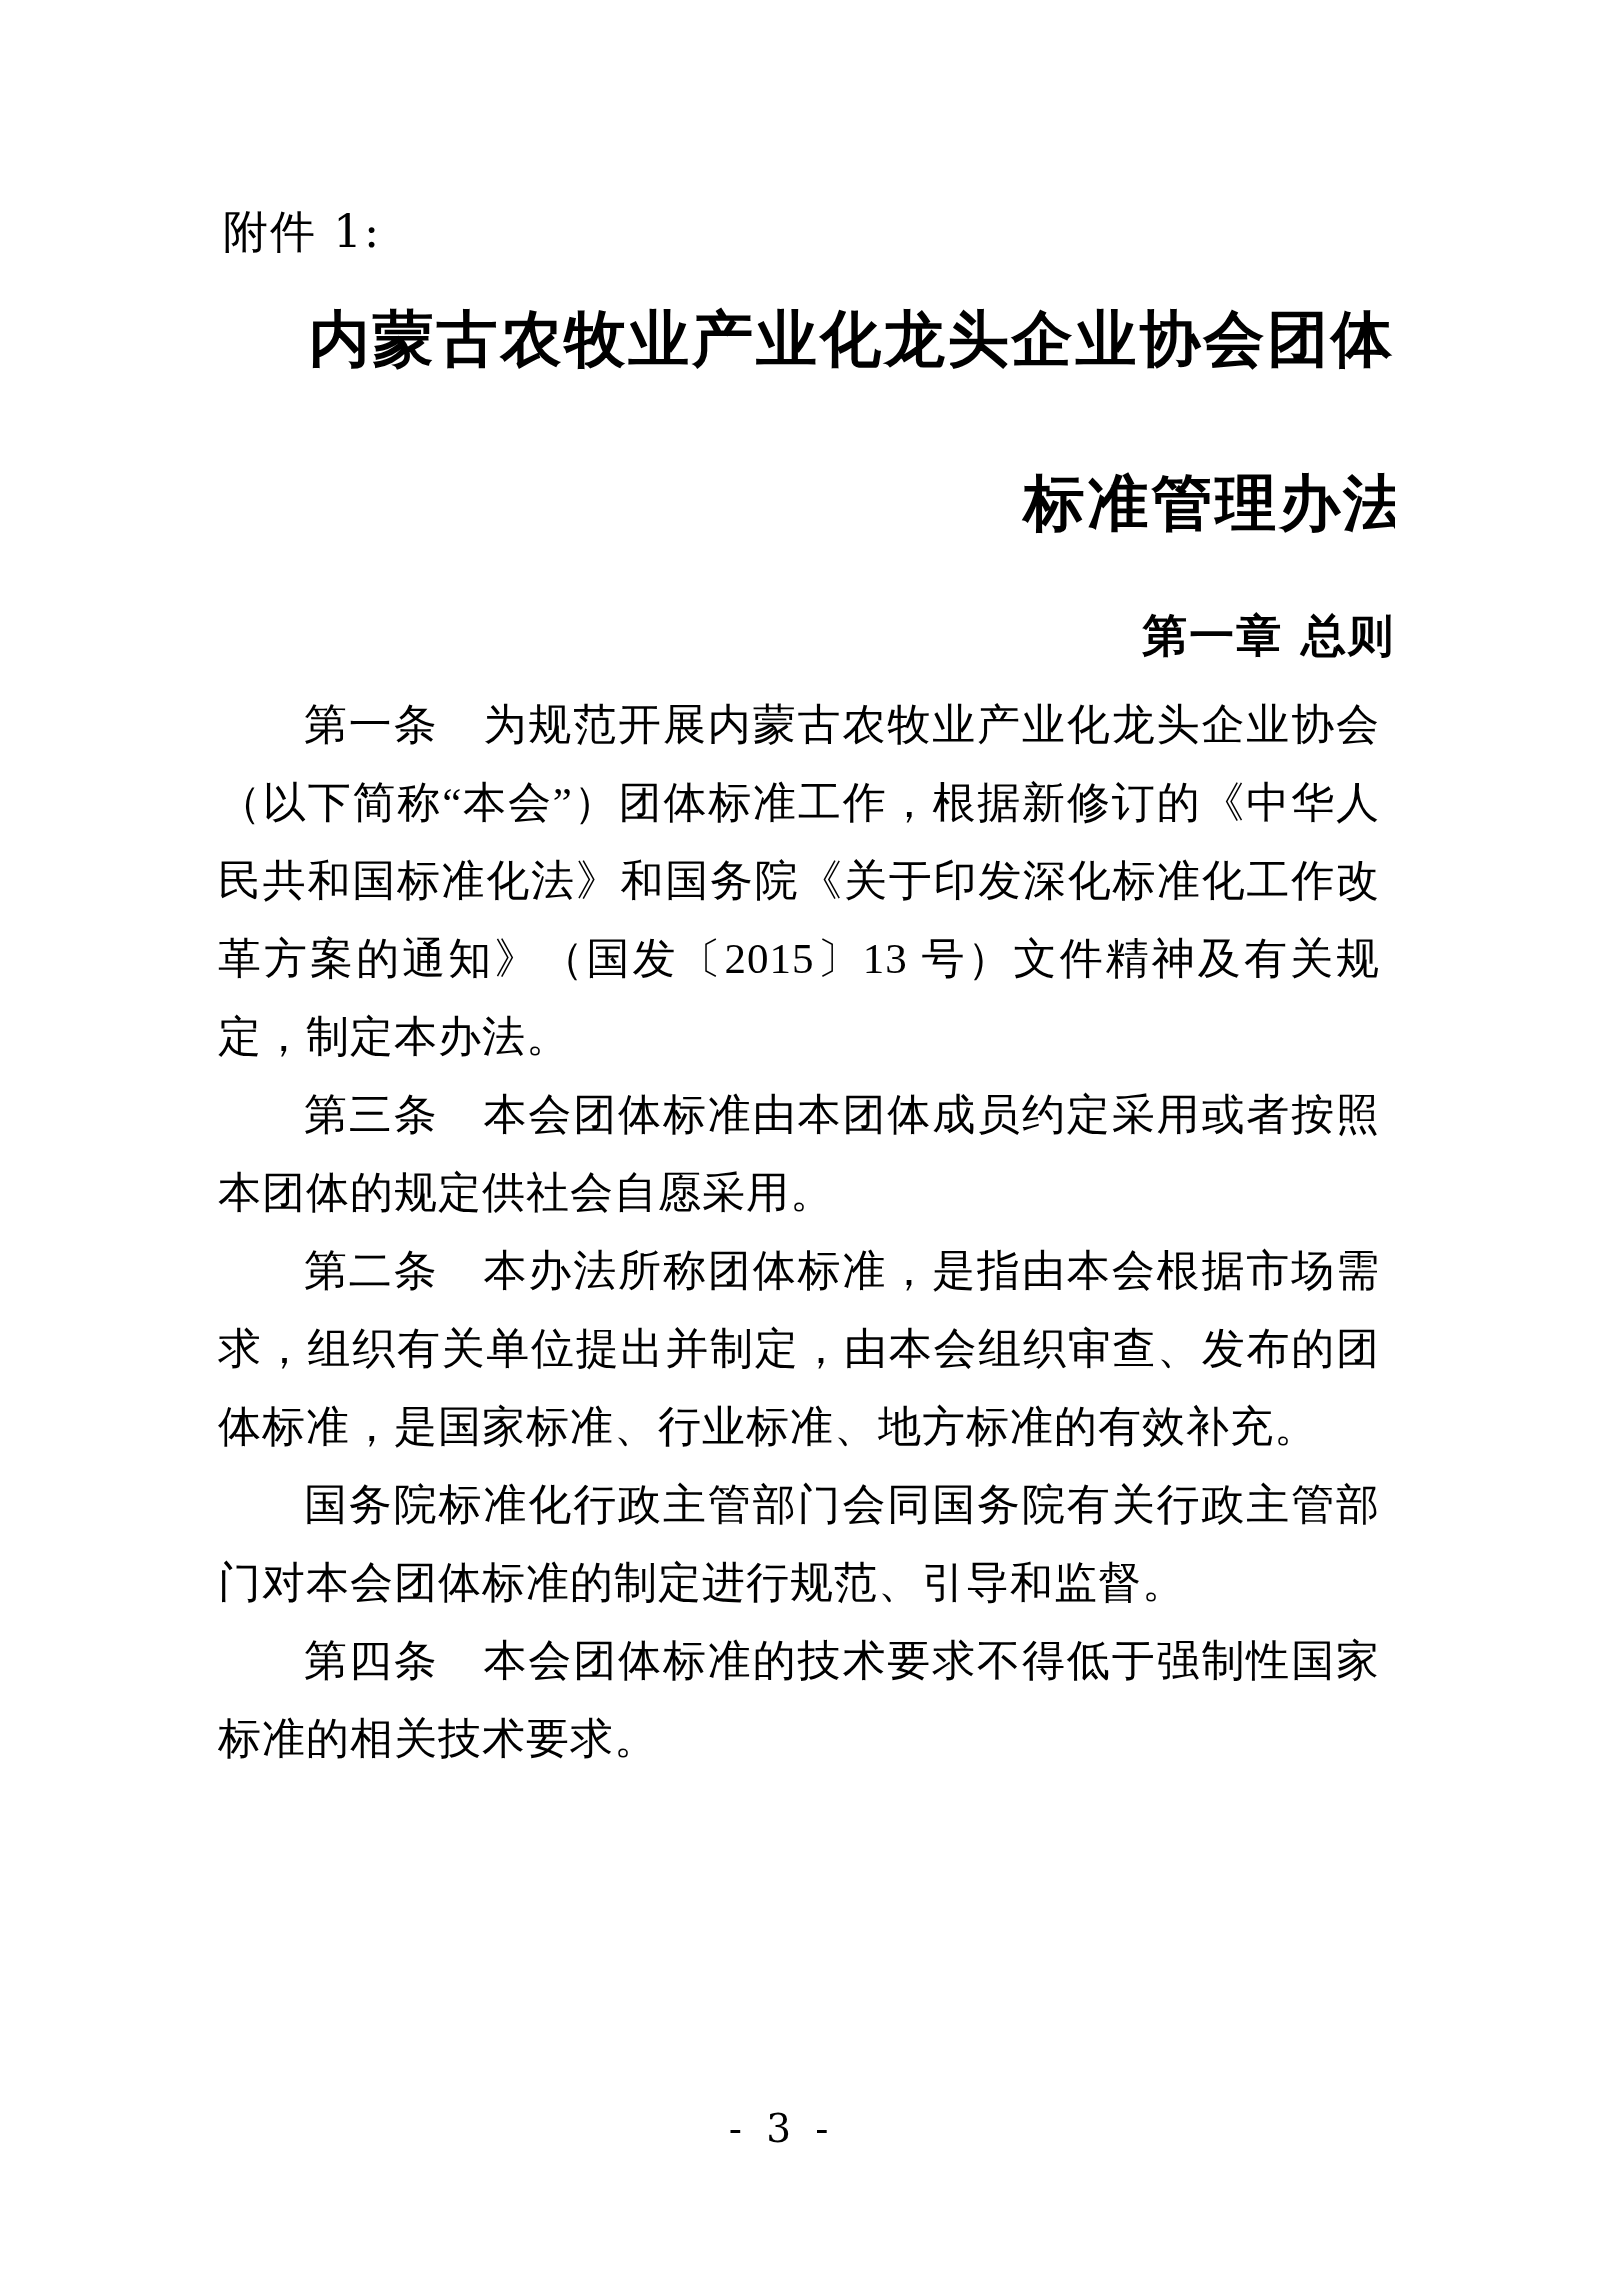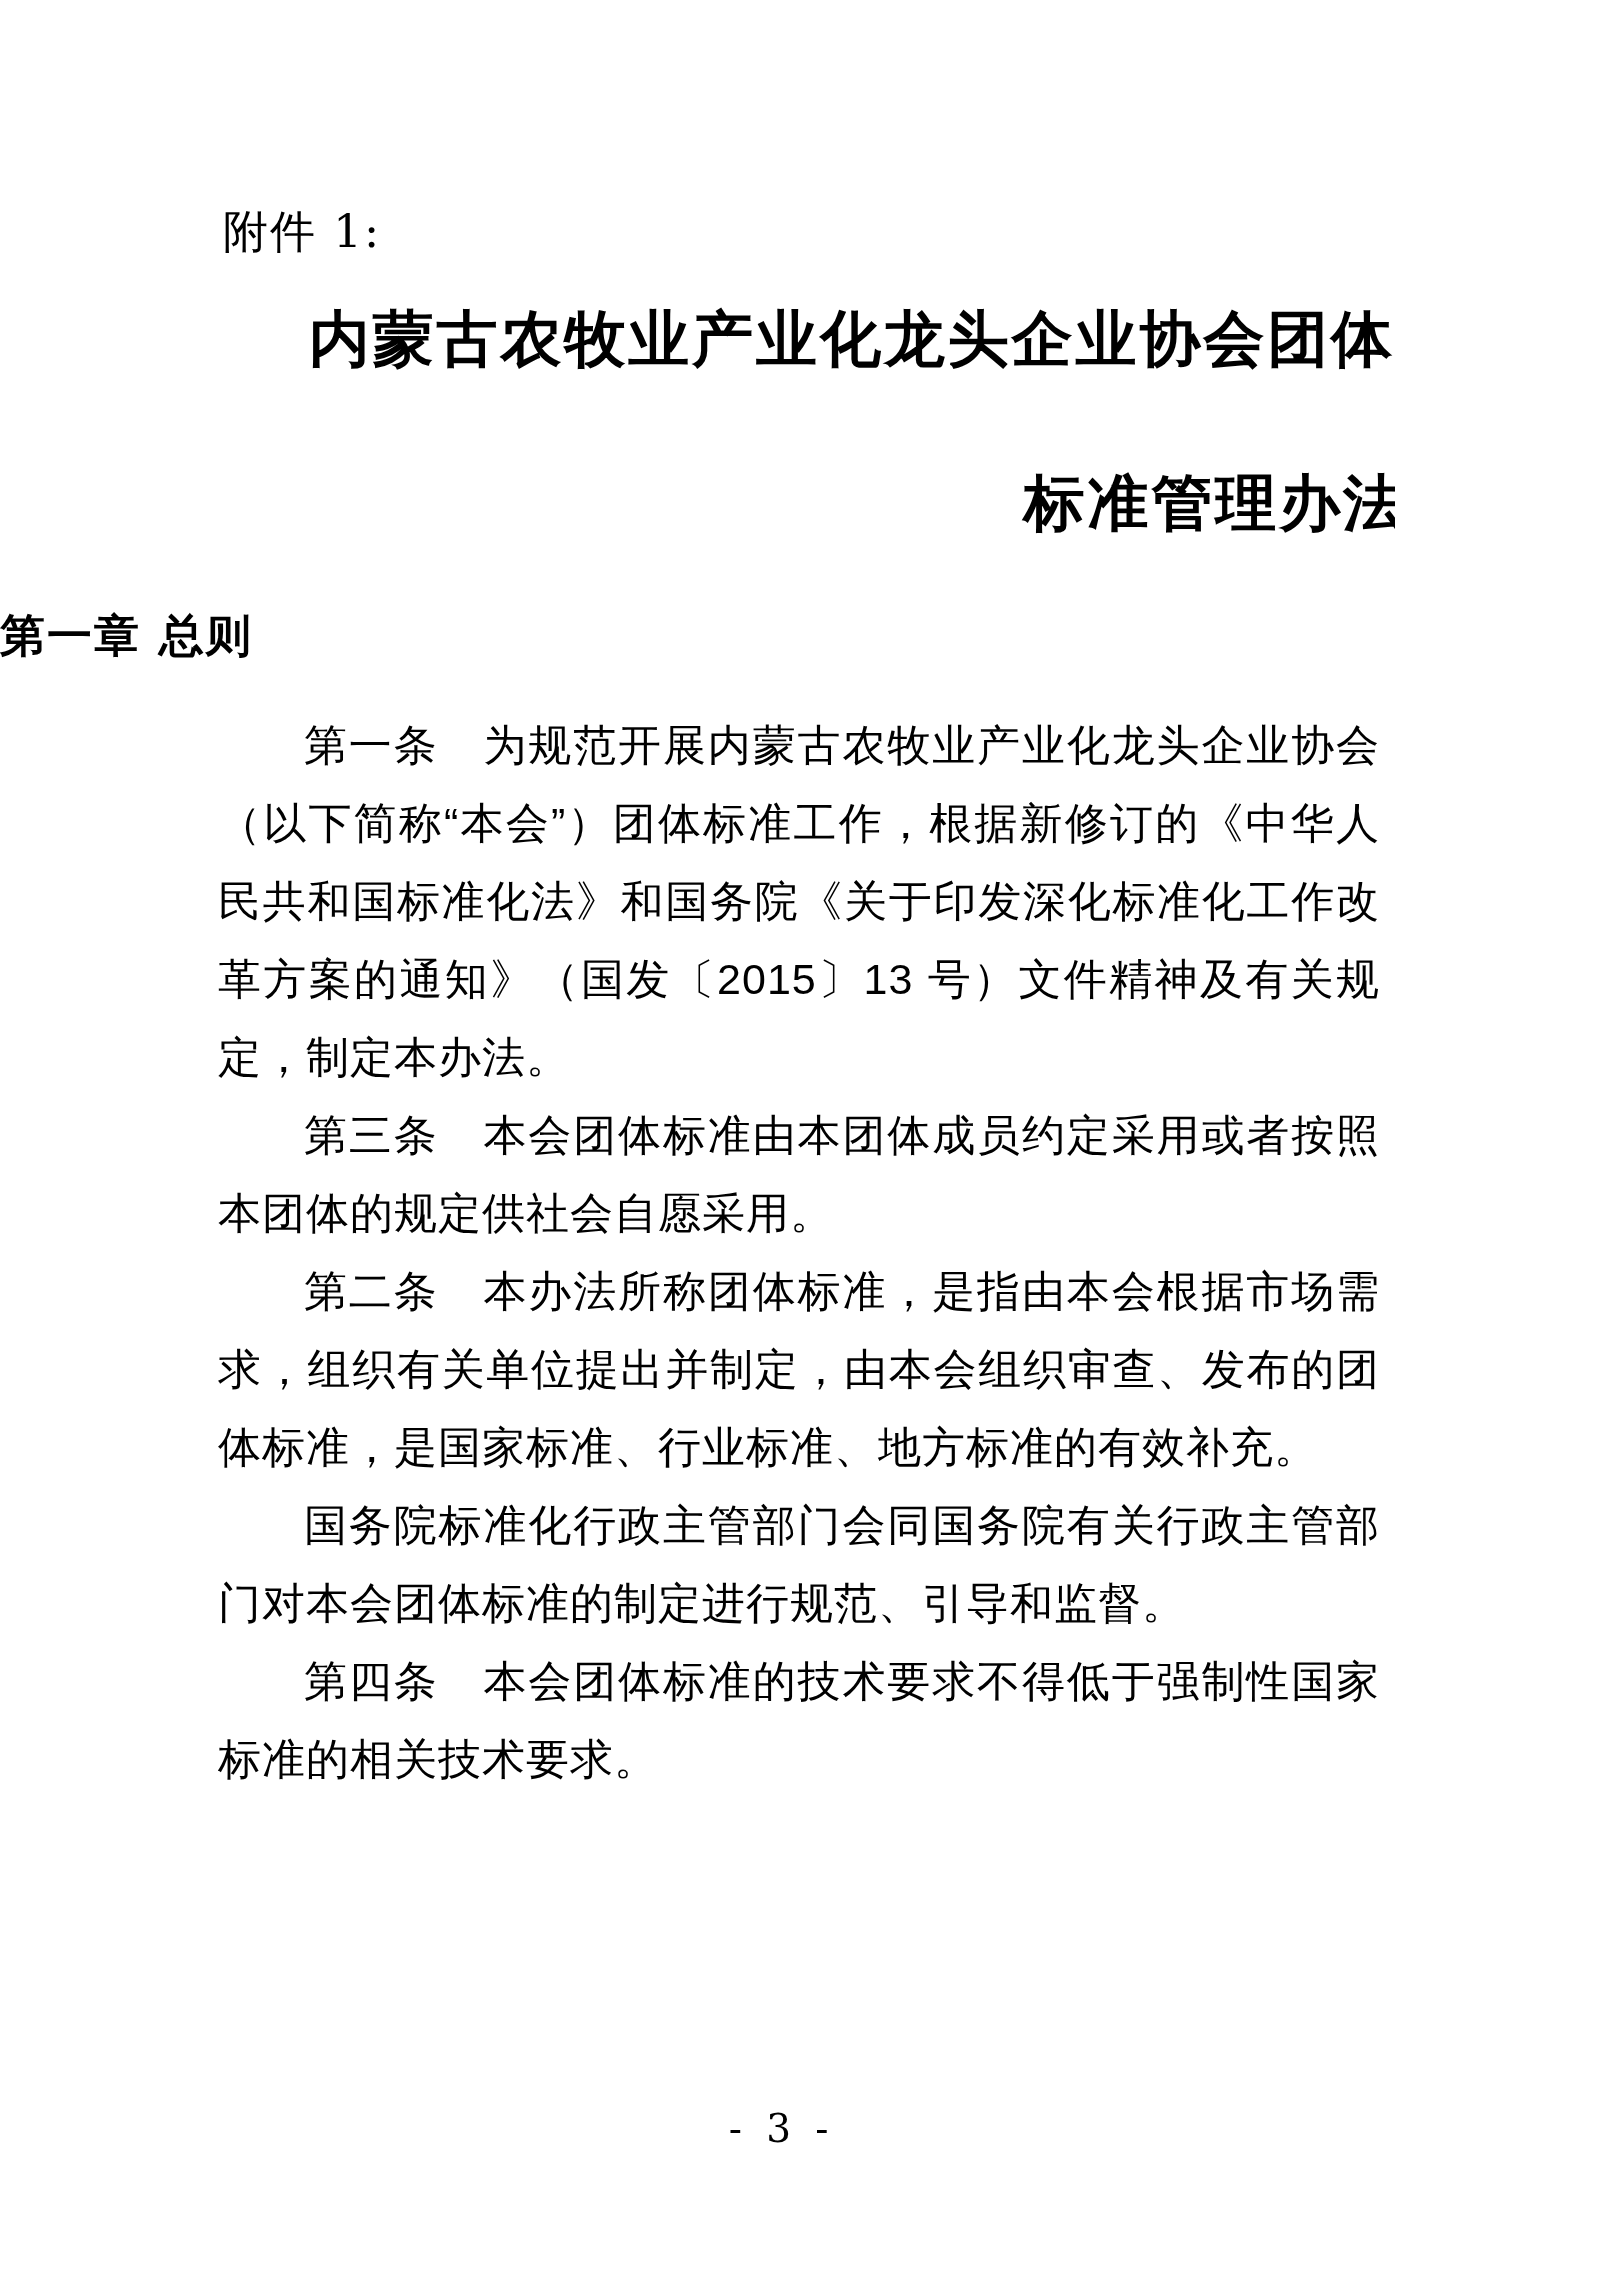--- a/index.html
+++ b/index.html
@@ -35,34 +35,34 @@
     font-size: 61px;
     line-height: 74px;
     letter-spacing: 2.9px;
   }
   .doc-title.line1 { top: 302px; }
   .doc-title.line2 { top: 466px; padding-left: 12px; }
   .chapter-heading {
     position: absolute;
     left: 0;
     width: 100%;
-    text-align: left;
+    text-align: right;
     font-family: "DejaVu Sans", "Liberation Sans", sans-serif;
     font-weight: bold;
     font-size: 45px;
     line-height: 55px;
     letter-spacing: 2px;
     top: 608px;
   }
   .doc-body {
     position: absolute;
     left: 218px;
-    top: 706px;
+    top: 686px;
     width: 1162px;
-    font-family: Liberation Sans, sans-serif;
+    font-family: Liberation Serif, serif;
     font-size: 43px;
     line-height: 78px;
     letter-spacing: 1px;
     text-align: justify;
     text-justify: inter-character;
   }
   .doc-body p {
     margin: 0;
     padding: 0;
     text-indent: 2em;

